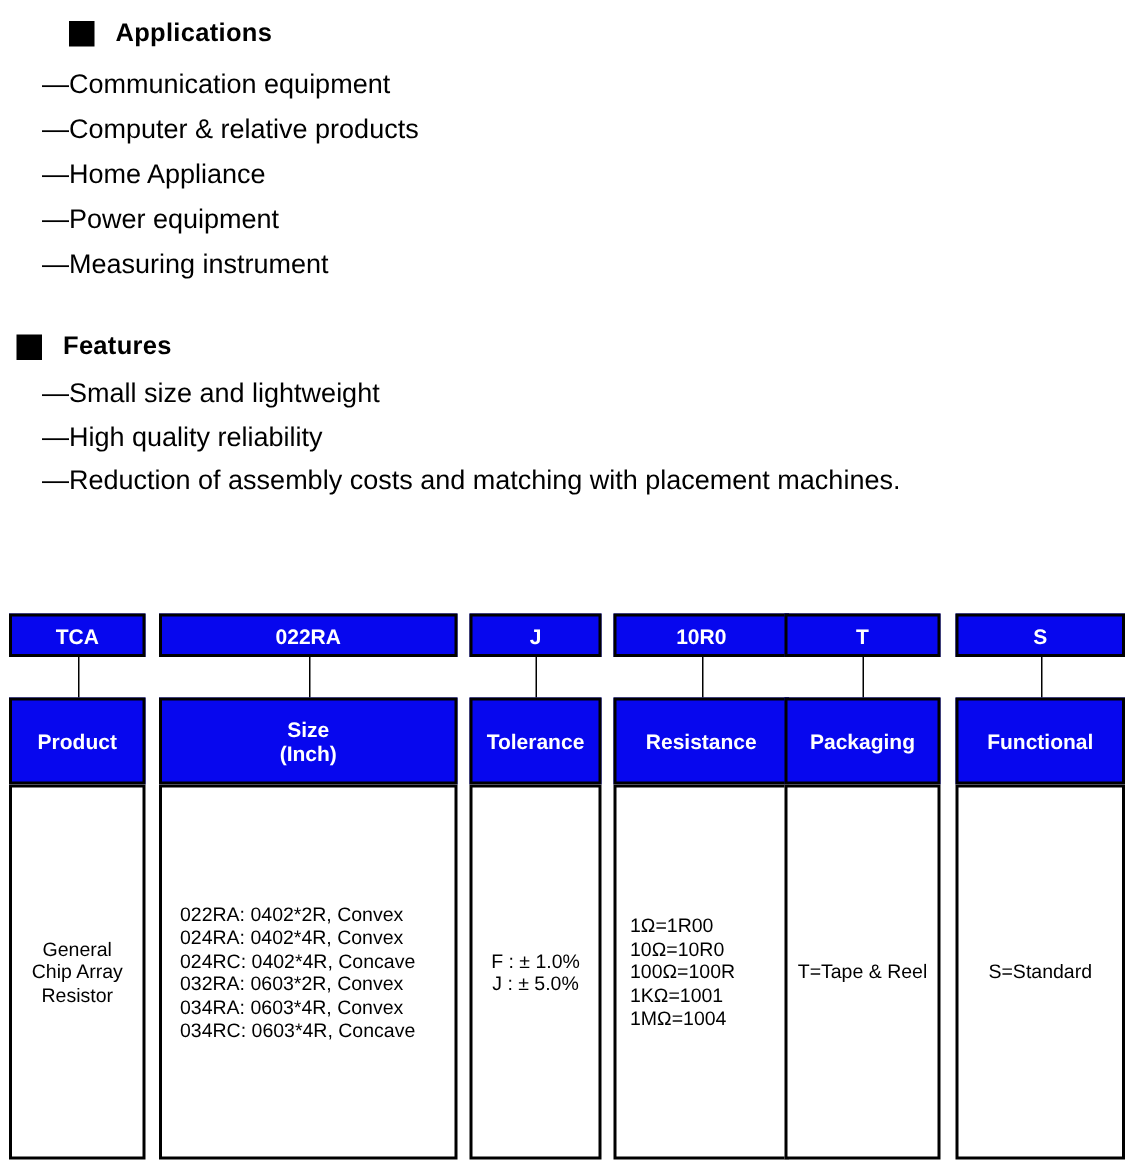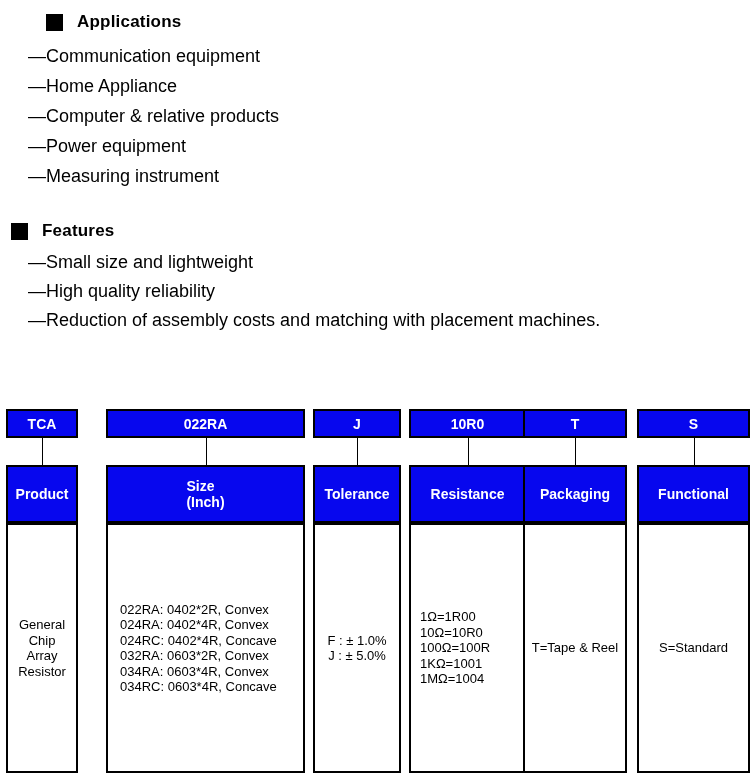--- a/index.html
+++ b/index.html
@@ -28,21 +28,21 @@
   
   .sec-list { position: absolute; left: 28px; font-size: 18px; }
   #app-list  { top: 46px; }
   #app-list .list-item  { line-height: 20px; margin-bottom: 10px; }
   #feat-list { top: 252px; }
   #feat-list .list-item { line-height: 20px; margin-bottom: 9px; }
 
   
   .diagram { position: absolute; top: 409px; left: 0; width: 756px; height: 364px; }
   .pn-col { position: absolute; top: 0; height: 364px; }
-  .col1 { left: 6px;   width: 72px;  }
+  .col1 { left: 6px;   width: 91px;  }
   .col2 { left: 106px; width: 199px; }
   .col3 { left: 313px; width: 88px;  }
   .col4 { left: 409px; width: 117px; }
   .col5 { left: 523px; width: 104px; }
   .col6 { left: 637px; width: 113px; }
 
   .code-box {
     position: absolute; top: 0; left: 0; right: 0; height: 29px;
     background: #0707ee; border: 2px solid #000000;
     color: #ffffff; font-weight: bold; font-size: 14px;
@@ -50,21 +50,21 @@
   }
   .connector {
     position: absolute; top: 29px; left: 50%; height: 27px; width: 0;
     border-left: 1.5px solid #000000;
   }
   .label-box {
     position: absolute; top: 56px; left: 0; right: 0; height: 58px;
     background: #0707ee; border: 2px solid #000000;
     color: #ffffff; font-weight: bold; font-size: 14px;
     display: flex; align-items: center; justify-content: center;
-    white-space: pre-line; line-height: 16px;
+    text-align: center; white-space: pre-line; line-height: 16px;
   }
   .detail-box {
     position: absolute; top: 114px; left: 0; right: 0; height: 250px;
     background: #ffffff; border: 2px solid #000000;
     display: flex; align-items: center; justify-content: center;
     font-size: 13px; line-height: 15.5px;
   }
   .detail-box .detail-lines { text-align: center; }
   .detail-box.align-left { justify-content: flex-start; }
   .detail-box.align-left .detail-lines { text-align: left; }
@@ -76,22 +76,22 @@
 <body>
 
 <div class="page">
 
   <div class="sec-header" id="app-header">
     <span class="bullet-square"></span>
     <span class="sec-title">Applications</span>
   </div>
   <div class="sec-list" id="app-list">
     <div class="list-item">—Communication equipment</div>
+    <div class="list-item">—Computer &amp; relative products</div>
     <div class="list-item">—Home Appliance</div>
-    <div class="list-item">—Computer &amp; relative products</div>
     <div class="list-item">—Power equipment</div>
     <div class="list-item">—Measuring instrument</div>
   </div>
 
   <div class="sec-header" id="feat-header">
     <span class="bullet-square"></span>
     <span class="sec-title">Features</span>
   </div>
   <div class="sec-list" id="feat-list">
     <div class="list-item">—Small size and lightweight</div>

